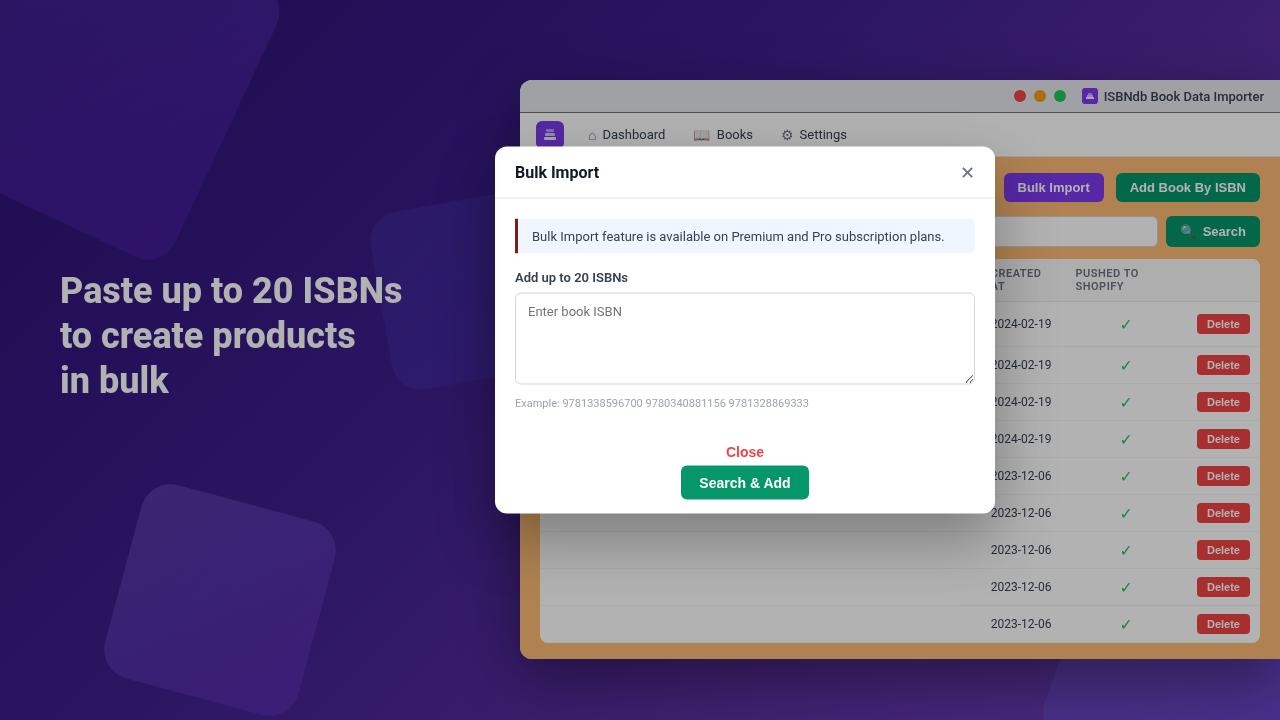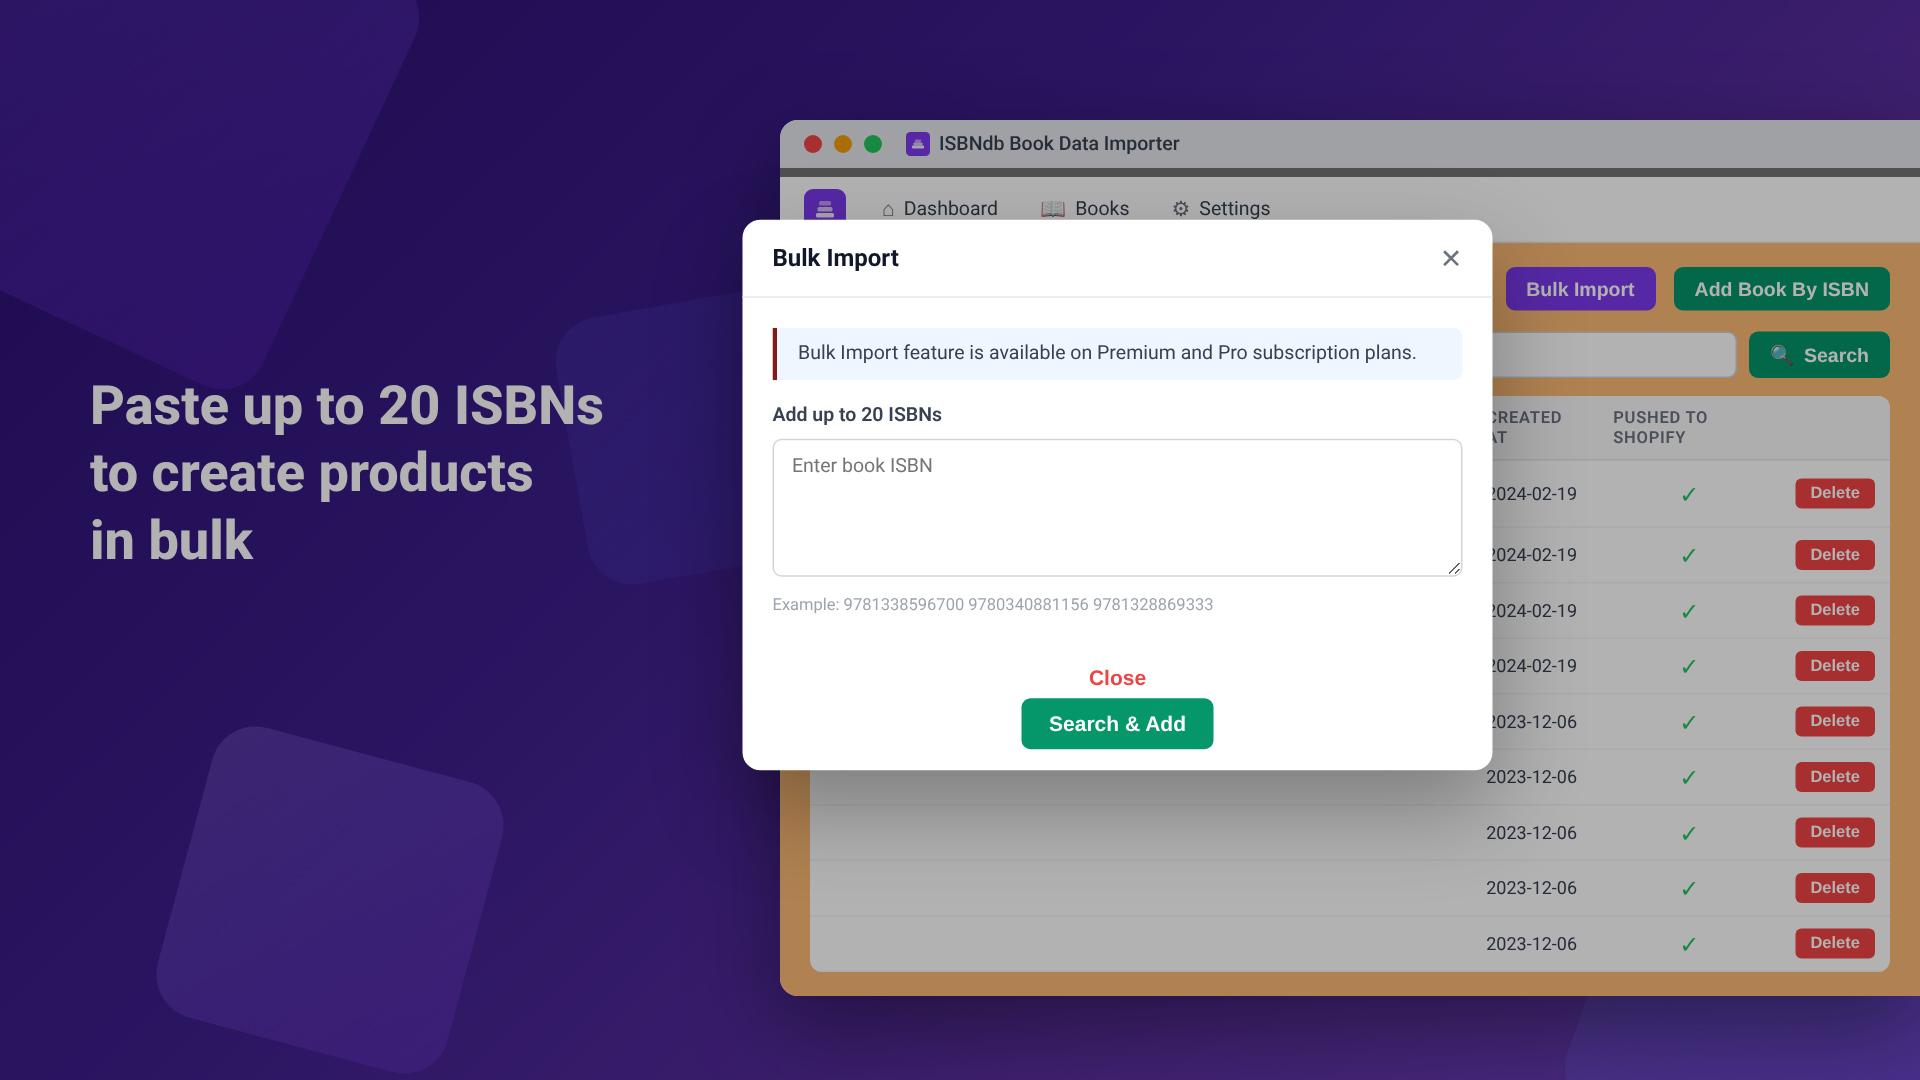--- a/index.html
+++ b/index.html
@@ -79,21 +79,22 @@
       overflow: hidden;
       z-index: 20;
     }
 
     .window-titlebar {
       background: #e5e7eb;
       padding: 8px 16px;
       display: flex;
       align-items: center;
       gap: 8px;
-      border-bottom: 6px solid #737373;
+      border-bottom: 1px solid #737373;
+      justify-content: flex-end;
     }
 
     .window-dot {
       width: 12px; height: 12px;
       border-radius: 50%;
     }
     .window-dot-red { background: #ef4444; }
     .window-dot-yellow { background: #f59e0b; }
     .window-dot-green { background: #22c55e; }
 
@@ -388,21 +389,21 @@
     
     .logo-section {
       position: absolute;
       top: 40px;
       left: 60px;
       z-index: 10;
     }
 
     .tagline-section {
       position: absolute;
-      top: 316px;
+      top: 336px;
       left: 60px;
       z-index: 10;
       transform: translateY(-50%);
     }
   </style>
 </head>
 <body>
 
 <div class="bg">
   <div class="bg-shape bg-shape-1"></div>

